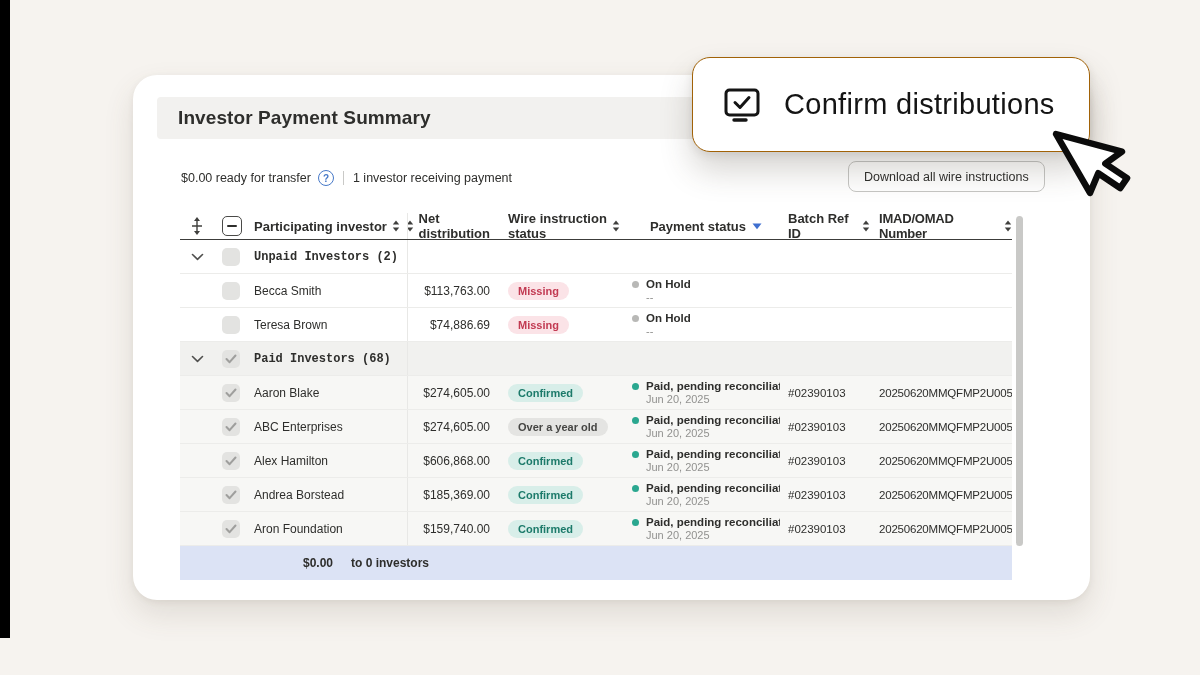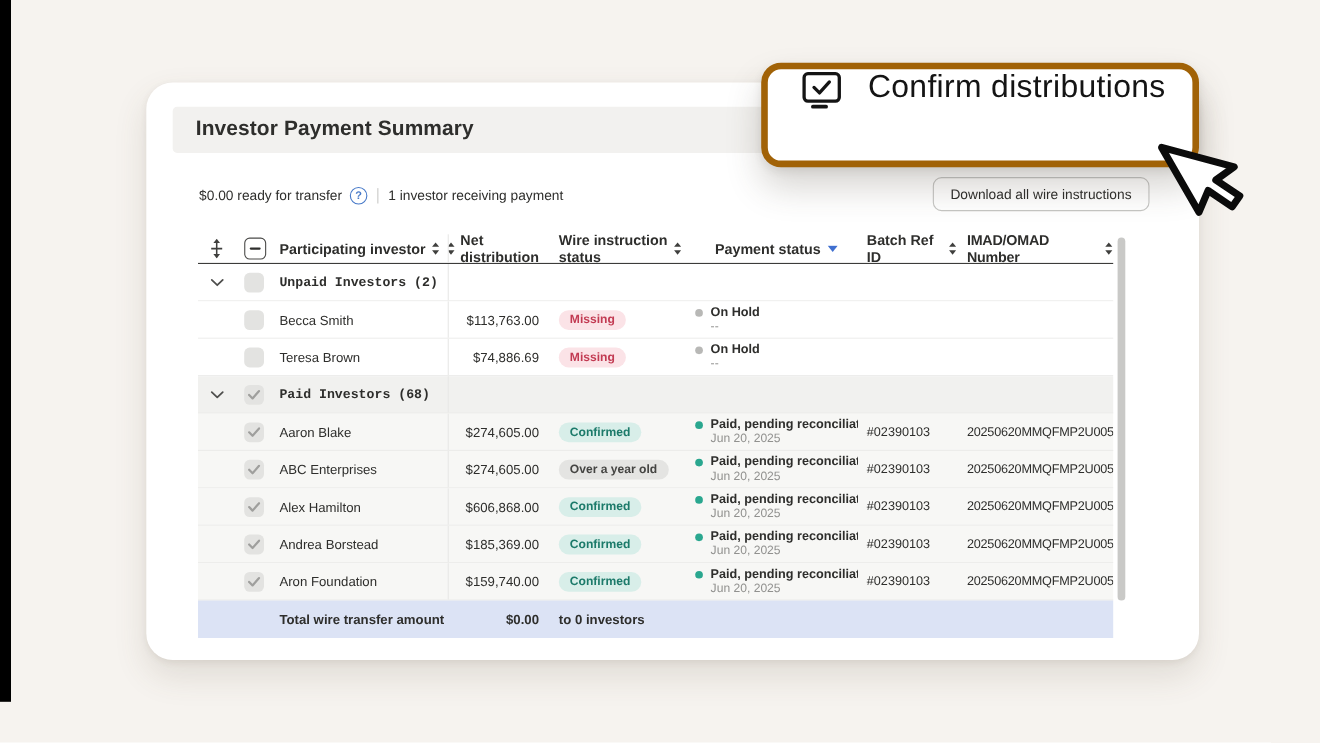--- a/index.html
+++ b/index.html
@@ -69,23 +69,23 @@
   .dot { width:7px; height:7px; border-radius:50%; flex:0 0 auto; }
   .dot.teal { background:var(--teal-dot,#2aa78f); }
   .dot.gray { background:var(--gray-dot,#b8b8b6); }
   .pay-sub { margin-left:14px; font-size:11px; color:#91918f; margin-top:1px; }
 
   .scrollbar { position:absolute; left:883px; top:141px; width:7px; height:330px; background:#c9c9c7; border-radius:4px; cursor:pointer; }
 
   
   .callout {
     position:absolute; left:692px; top:57px; width:398px; height:95px;
-    background:#fff; border-radius:18px; border:6px solid #a16207;
+    background:#fff; border-radius:18px; border:1px solid #a16207;
     box-shadow:0 18px 32px rgba(70,58,45,.22), 0 3px 8px rgba(70,58,45,.10);
-    display:flex; padding-left:29px; gap:22px;
+    display:flex; align-items:center; padding-left:29px; gap:22px;
   }
   .callout-label { font-size:29px; font-weight:500; color:#141414; letter-spacing:.3px; white-space:nowrap; }
 
   .cursor { position:absolute; left:1046px; top:126px; width:86px; height:92px; pointer-events:none; }
 </style>
 </head>
 <body style="background: rgb(246, 243, 239);">
 
 <div class="left-bar"></div>
 
@@ -332,21 +332,20 @@
       <div class="c c-pay">
         <span class="pay-line1"><span class="dot teal"></span>Paid, pending reconciliation</span>
         <span class="pay-sub">Jun 20, 2025</span>
       </div>
       <div class="c c-batch">#02390103</div>
       <div class="c c-imad">20250620MMQFMP2U00573</div>
     </div>
       <div class="trow footer">
   <div class="c c-exp"></div>
         <div class="c c-sel"></div>
-  <div class="c c-inv">Total wire transfer amount</div>
   <div class="c c-net">$0.00</div>
   <div class="c c-wire">to 0 investors</div>
   <div class="c c-pay"></div>
         <div class="c c-batch"></div>
         <div class="c c-imad"></div>
 </div>
     </div>
 
   <div class="scrollbar"></div>
 </div>

